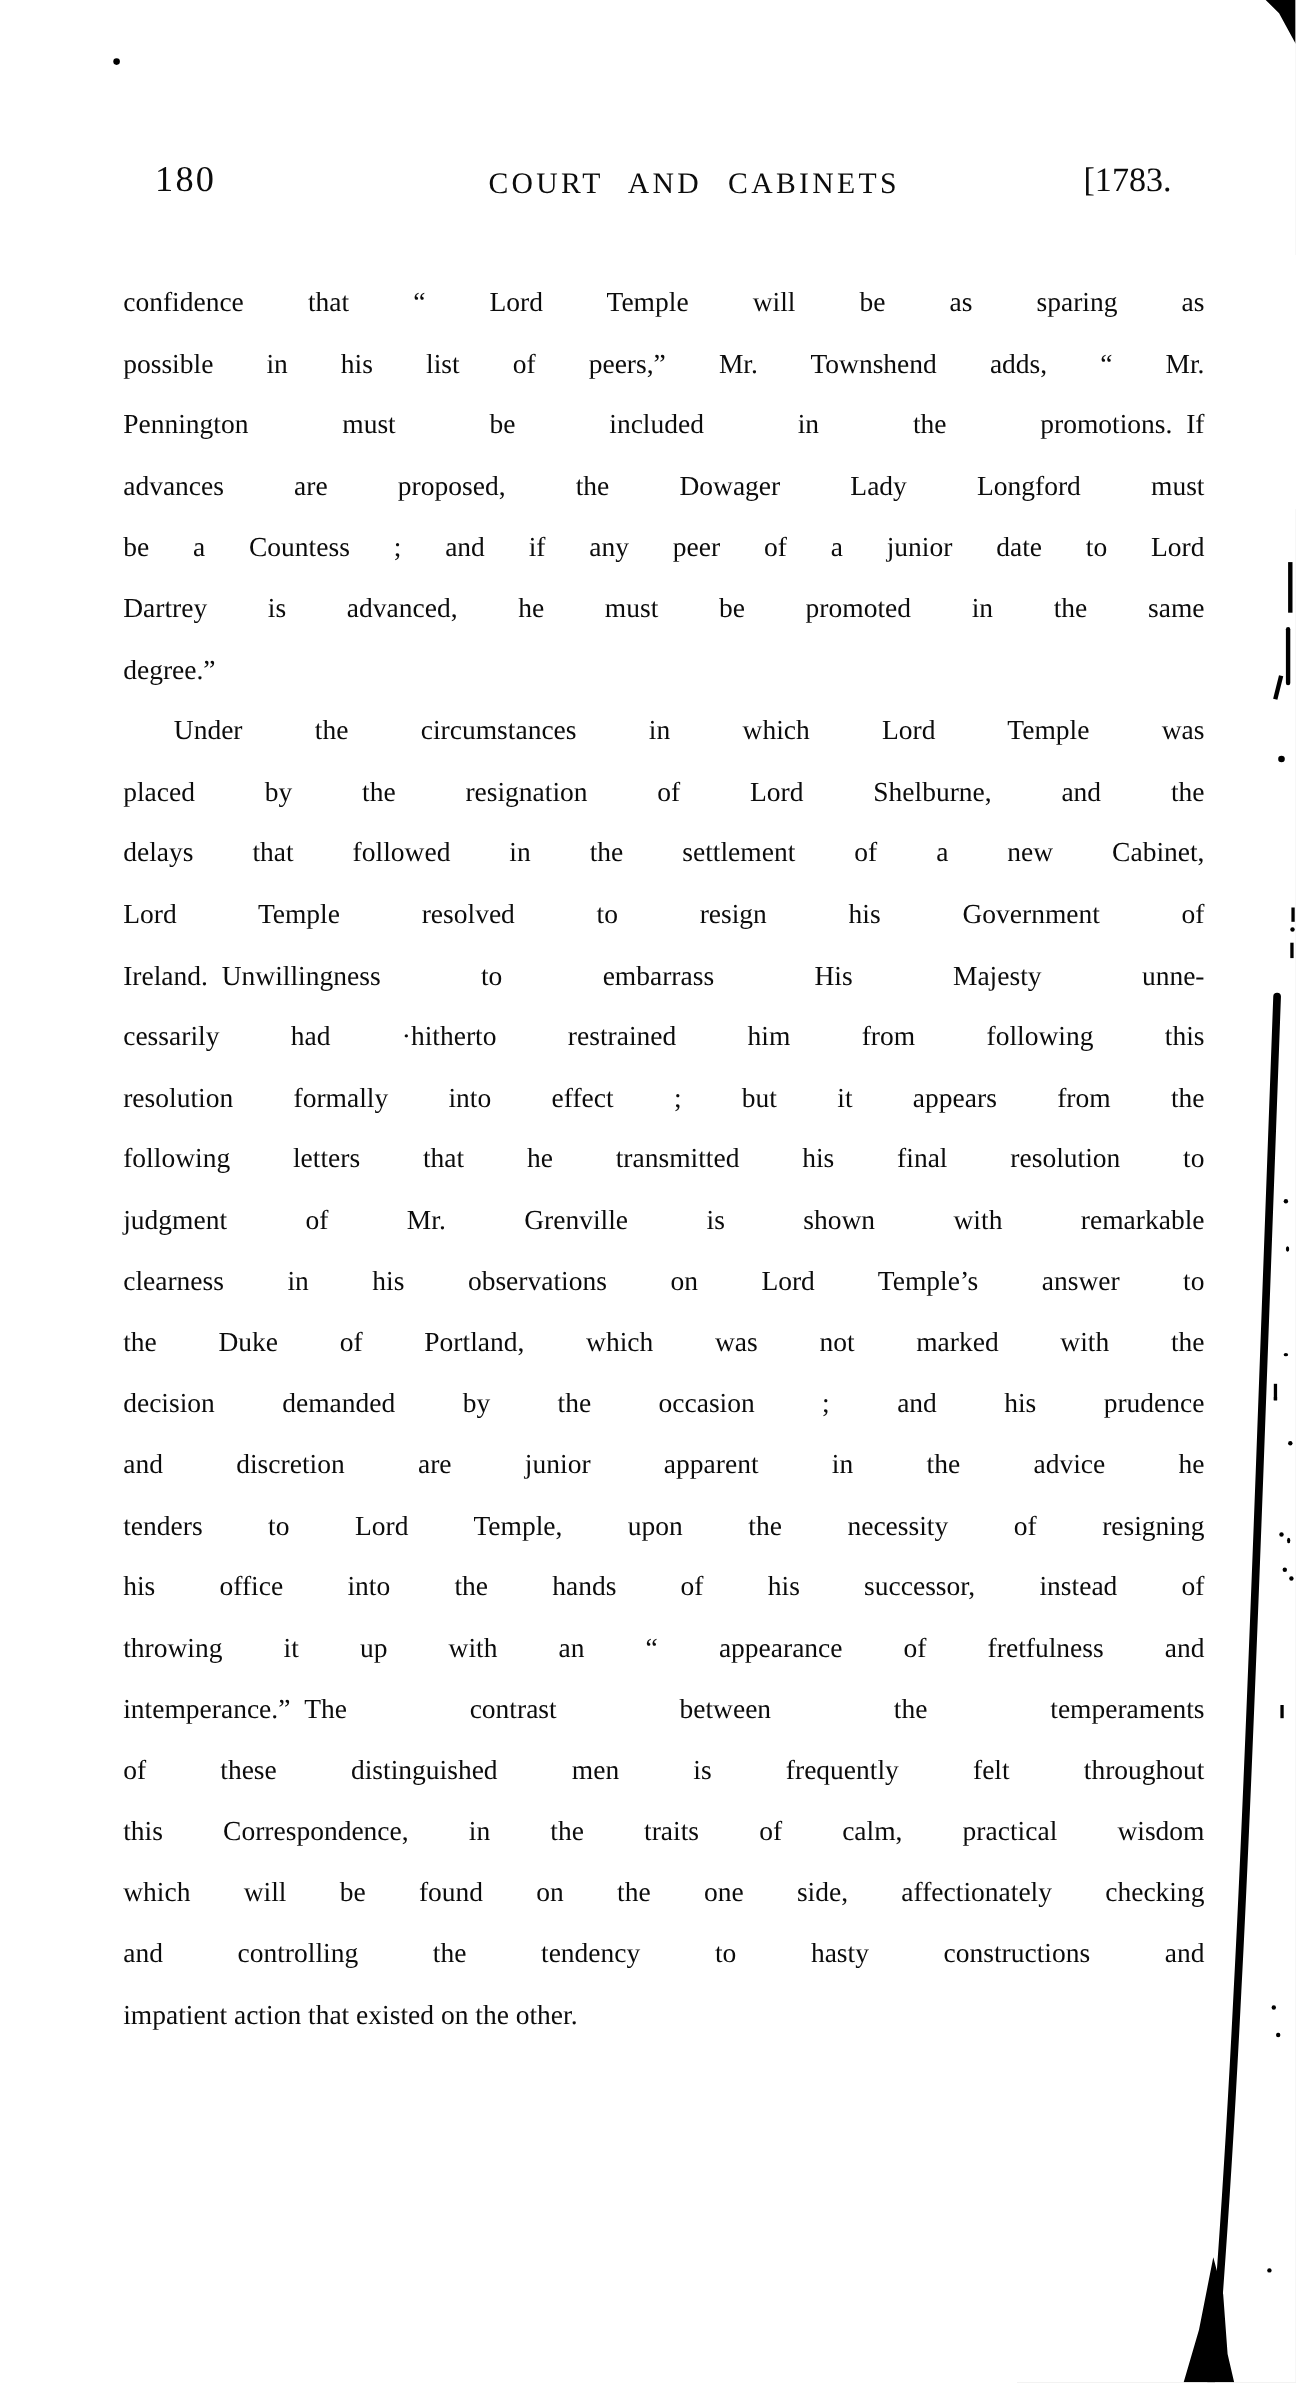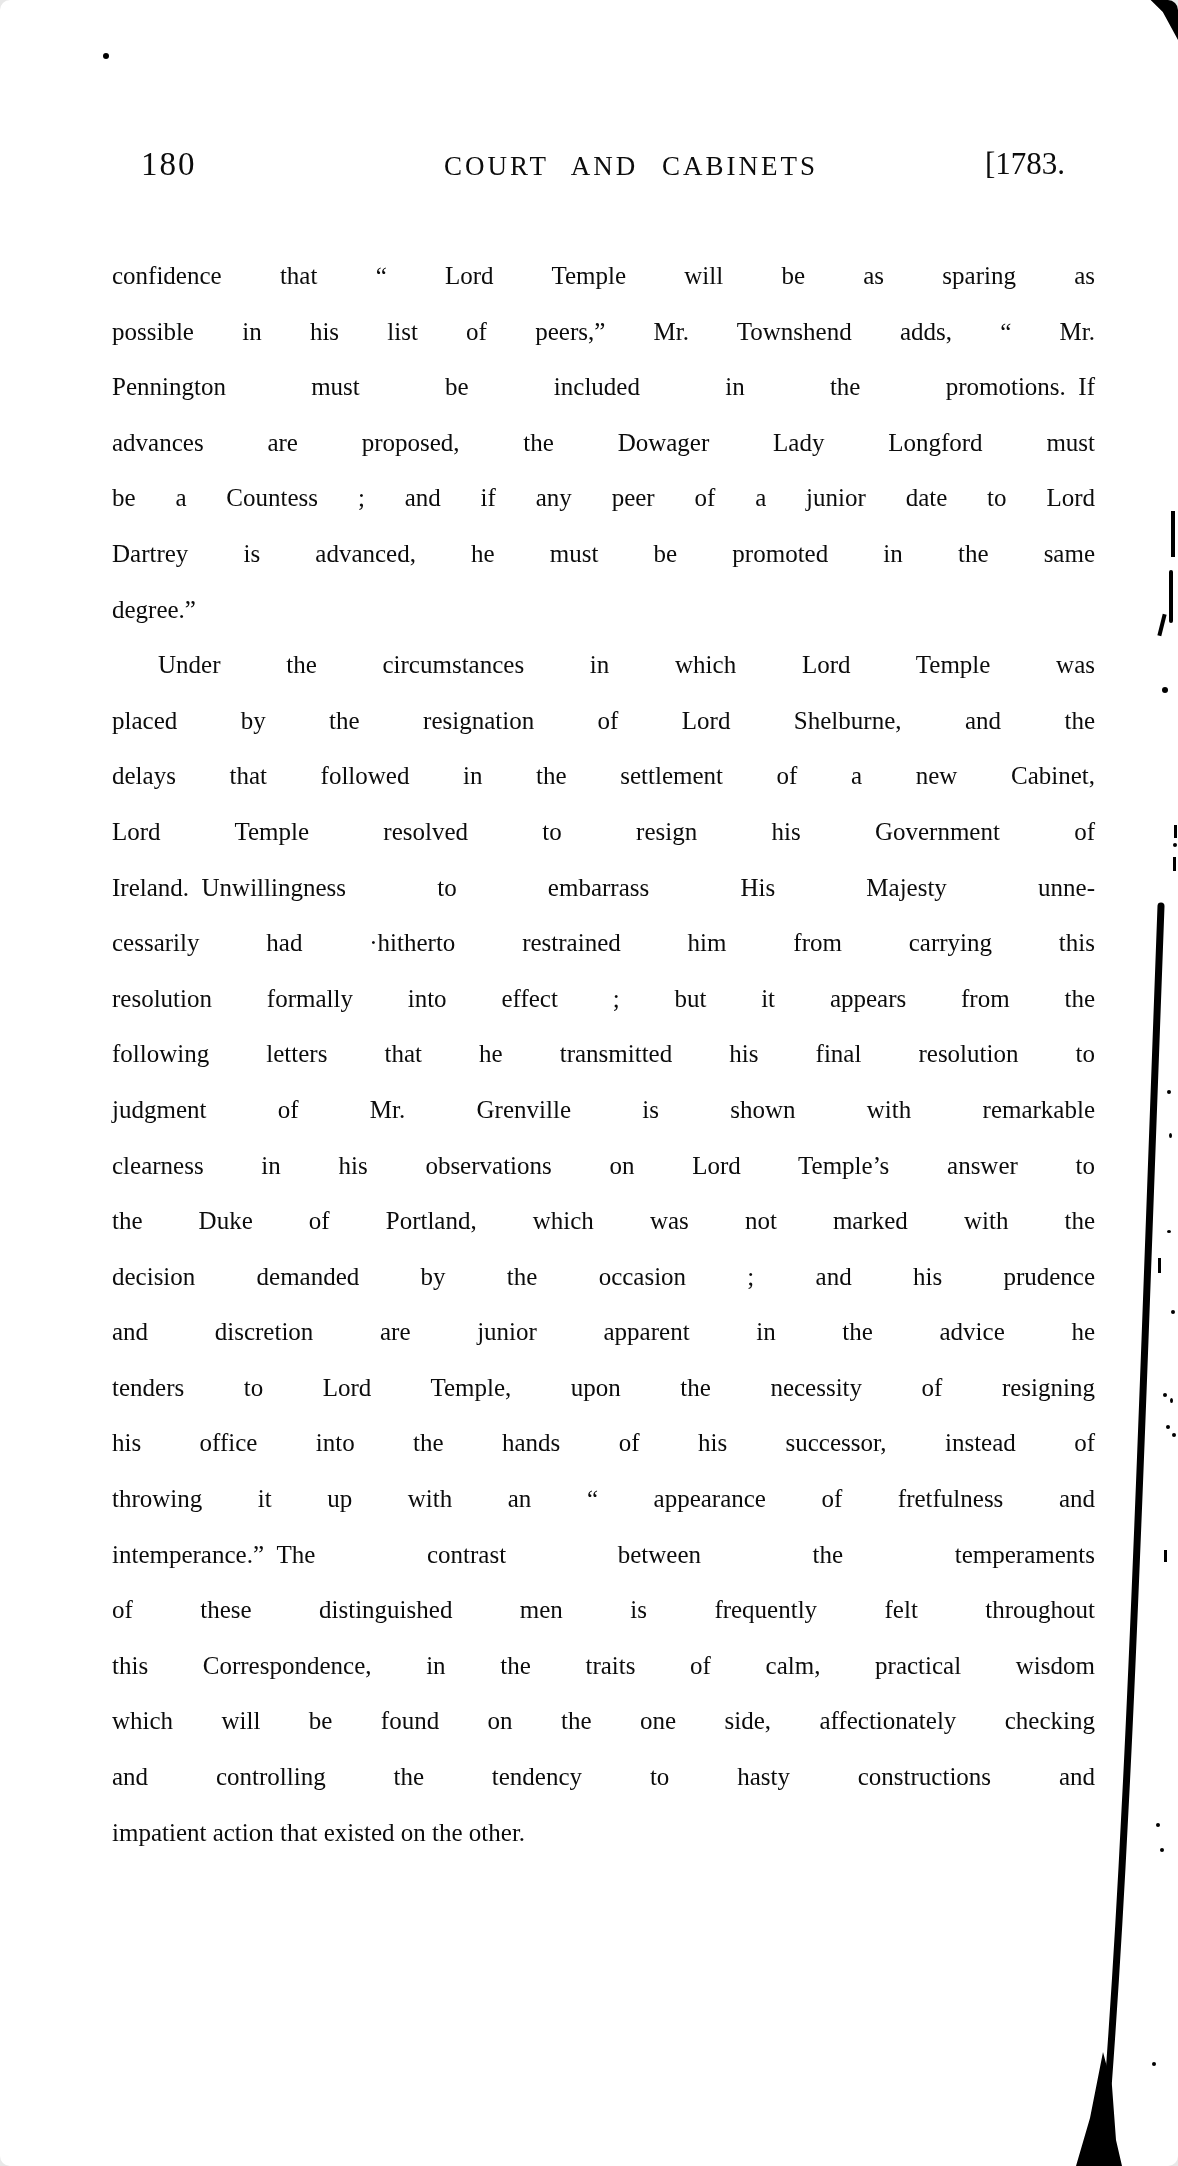--- a/index.html
+++ b/index.html
@@ -3,21 +3,20 @@
 <meta charset="utf-8">
 <style>
   html,body{margin:0;padding:0;background:#e8e8e8;}
   .page{
     position:relative;
     width:1178px;height:2166px;
     background:#ffffff;
     overflow:hidden;
     font-family:"Liberation Serif","DejaVu Serif",serif;
     color:#0c0c0c;
-    border-radius:10px;
   }
   
   .header{position:absolute;top:146px;left:0;width:1178px;height:46px;}
   .pagenum{position:absolute;left:141px;top:0;font-size:33px;letter-spacing:2px;}
   .runtitle{
     position:absolute;left:444px;top:5px;
     font-size:27px;letter-spacing:3px;word-spacing:14px;white-space:nowrap;
   }
   .hdate{position:absolute;left:985px;top:0;font-size:31px;white-space:nowrap;}
   
@@ -58,21 +57,21 @@
       <div class="line j">Pennington must be included in the promotions. If</div>
       <div class="line j">advances are proposed, the Dowager Lady Longford must</div>
       <div class="line j">be a Countess ; and if any peer of a junior date to Lord</div>
       <div class="line j">Dartrey is advanced, he must be promoted in the same</div>
       <div class="line">degree.”</div>
       <div class="line j ind">Under the circumstances in which Lord Temple was</div>
       <div class="line j">placed by the resignation of Lord Shelburne, and the</div>
       <div class="line j">delays that followed in the settlement of a new Cabinet,</div>
       <div class="line j">Lord Temple resolved to resign his Government of</div>
       <div class="line j">Ireland. Unwillingness to embarrass His Majesty unne-</div>
-      <div class="line j">cessarily had ·hitherto restrained him from carrying this</div>
+      <div class="line j">cessarily had ·hitherto restrained him from following this</div>
       <div class="line j">resolution formally into effect ; but it appears from the</div>
       <div class="line j">following letters that he transmitted his final resolution to</div>
       <div class="line j">judgment of Mr. Grenville is shown with remarkable</div>
       <div class="line j">clearness in his observations on Lord Temple’s answer to</div>
       <div class="line j">the Duke of Portland, which was not marked with the</div>
       <div class="line j">decision demanded by the occasion ; and his prudence</div>
       <div class="line j">and discretion are junior apparent in the advice he</div>
       <div class="line j">tenders to Lord Temple, upon the necessity of resigning</div>
       <div class="line j">his office into the hands of his successor, instead of</div>
       <div class="line j">throwing it up with an “ appearance of fretfulness and</div>

